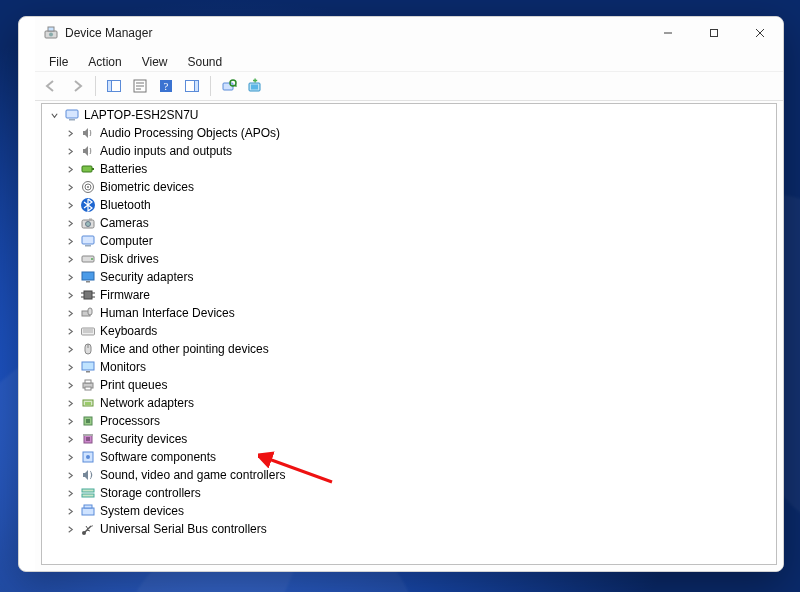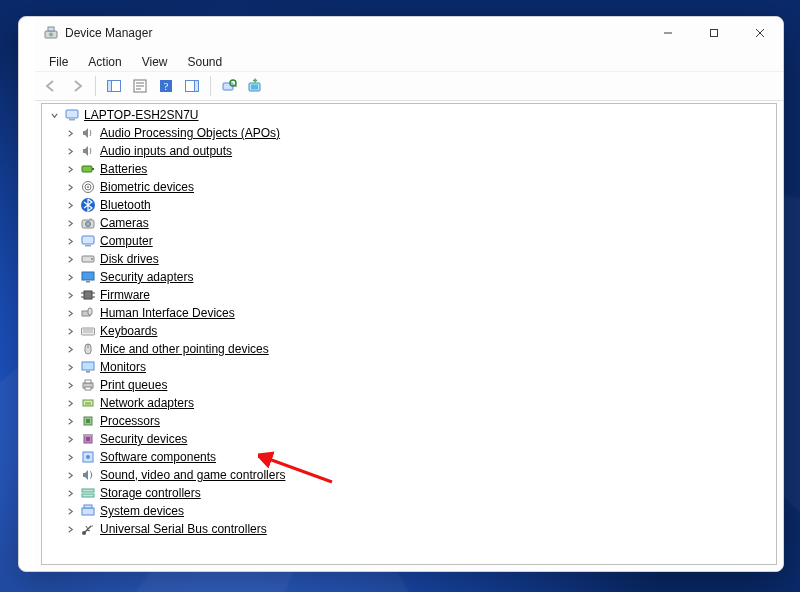--- a/index.html
+++ b/index.html
@@ -98,21 +98,20 @@
     flex: 1;
     padding: 2px 6px 6px 6px;
     background: #fdfdfd;
   }
   .content {
     width: 100%; height: 100%;
     border: 1px solid #bfbfbf;
     background: #ffffff;
     overflow: auto;
     padding-top: 2px;
-    text-decoration: underline;
   }
   .tree ul { list-style: none; margin: 0; padding: 0 0 0 16px; }
   .tree > ul { padding-left: 4px; }
   .tree li {
     white-space: nowrap;
   }
   .row {
     display: flex; align-items: center;
     height: 18px;
     gap: 4px;

